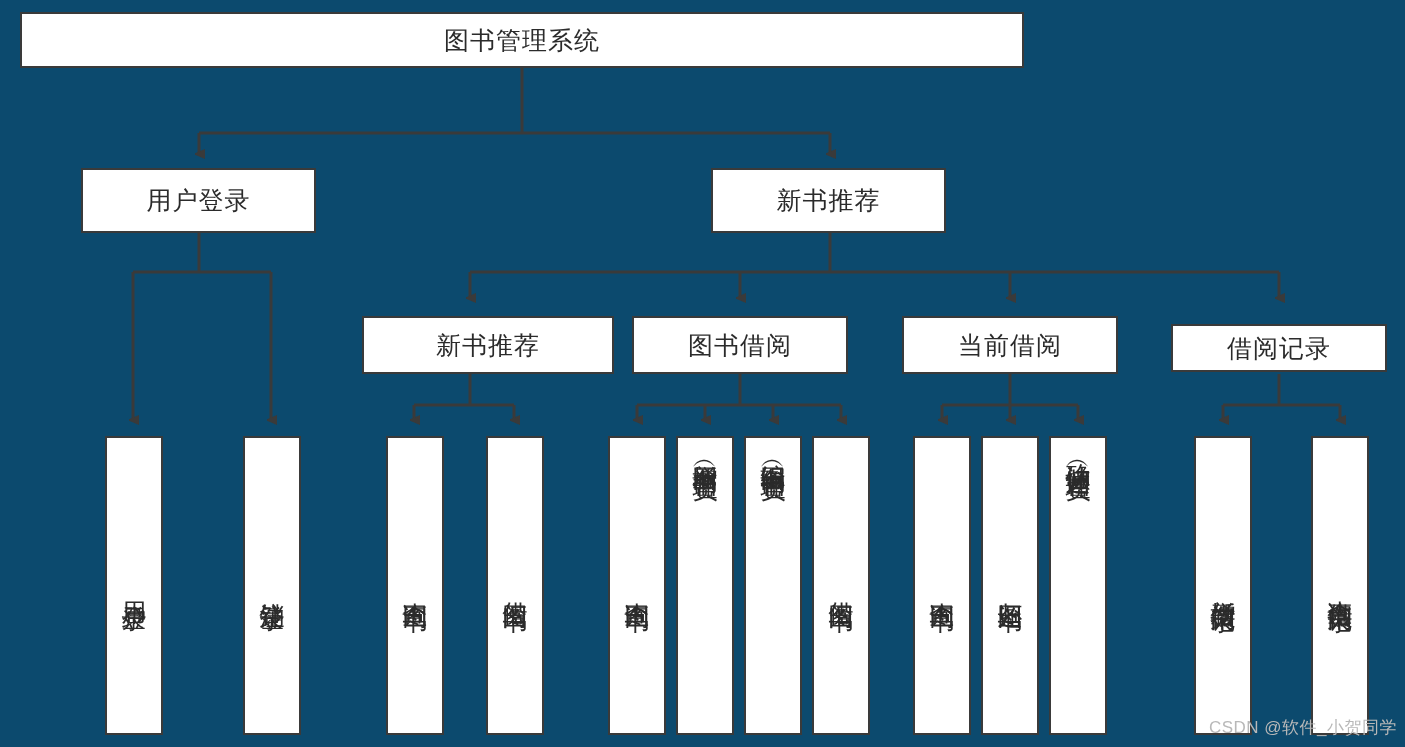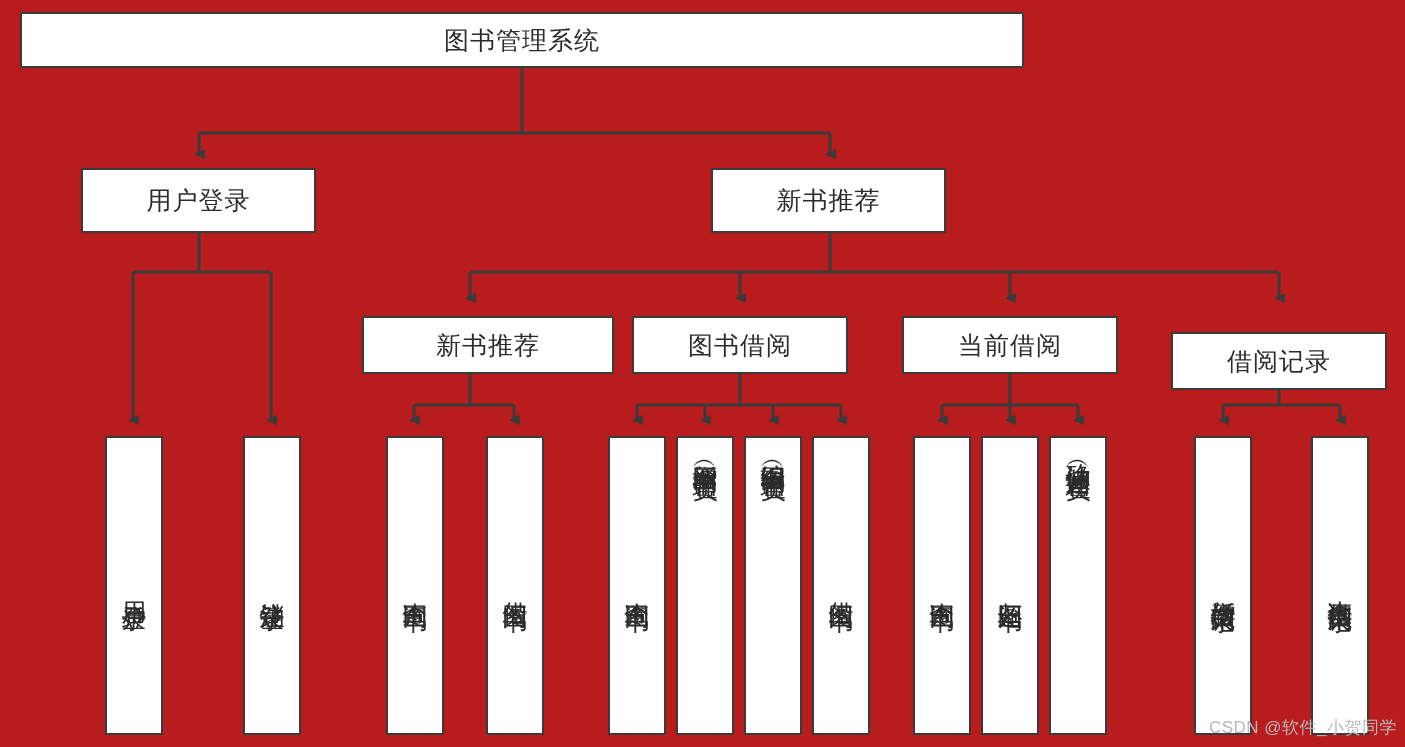--- a/index.html
+++ b/index.html
@@ -7,21 +7,21 @@
     padding: 0;
     background: #ffffff;
   }
   body {
     font-family: "Liberation Sans", "DejaVu Sans", sans-serif;
   }
   #canvas {
     position: relative;
     width: 1405px;
     height: 747px;
-    background: #b91c1c;
+    background: #0c4a6e;
     overflow: hidden;
   }
   svg.edges {
     position: absolute;
     left: 0;
     top: 0;
     width: 1405px;
     height: 747px;
     pointer-events: none;
   }
@@ -144,21 +144,21 @@
 
   <div class="node h" style="left:362px; top:316px; width:252px; height:58px;">
     <span class="lbl">新书推荐</span>
   </div>
   <div class="node h" style="left:632px; top:316px; width:216px; height:58px;">
     <span class="lbl">图书借阅</span>
   </div>
   <div class="node h" style="left:902px; top:316px; width:216px; height:58px;">
     <span class="lbl">当前借阅</span>
   </div>
-  <div class="node h" style="left:1171px; top:332px; width:216px; height:58px;">
+  <div class="node h" style="left:1171px; top:324px; width:216px; height:48px;">
     <span class="lbl">借阅记录</span>
   </div>
 
   <div class="node v center" style="left:105px; top:436px; width:58px; height:299px;">
     <span class="lbl">用户登录</span>
   </div>
   <div class="node v center" style="left:243px; top:436px; width:58px; height:299px;">
     <span class="lbl">注销登录</span>
   </div>
 

